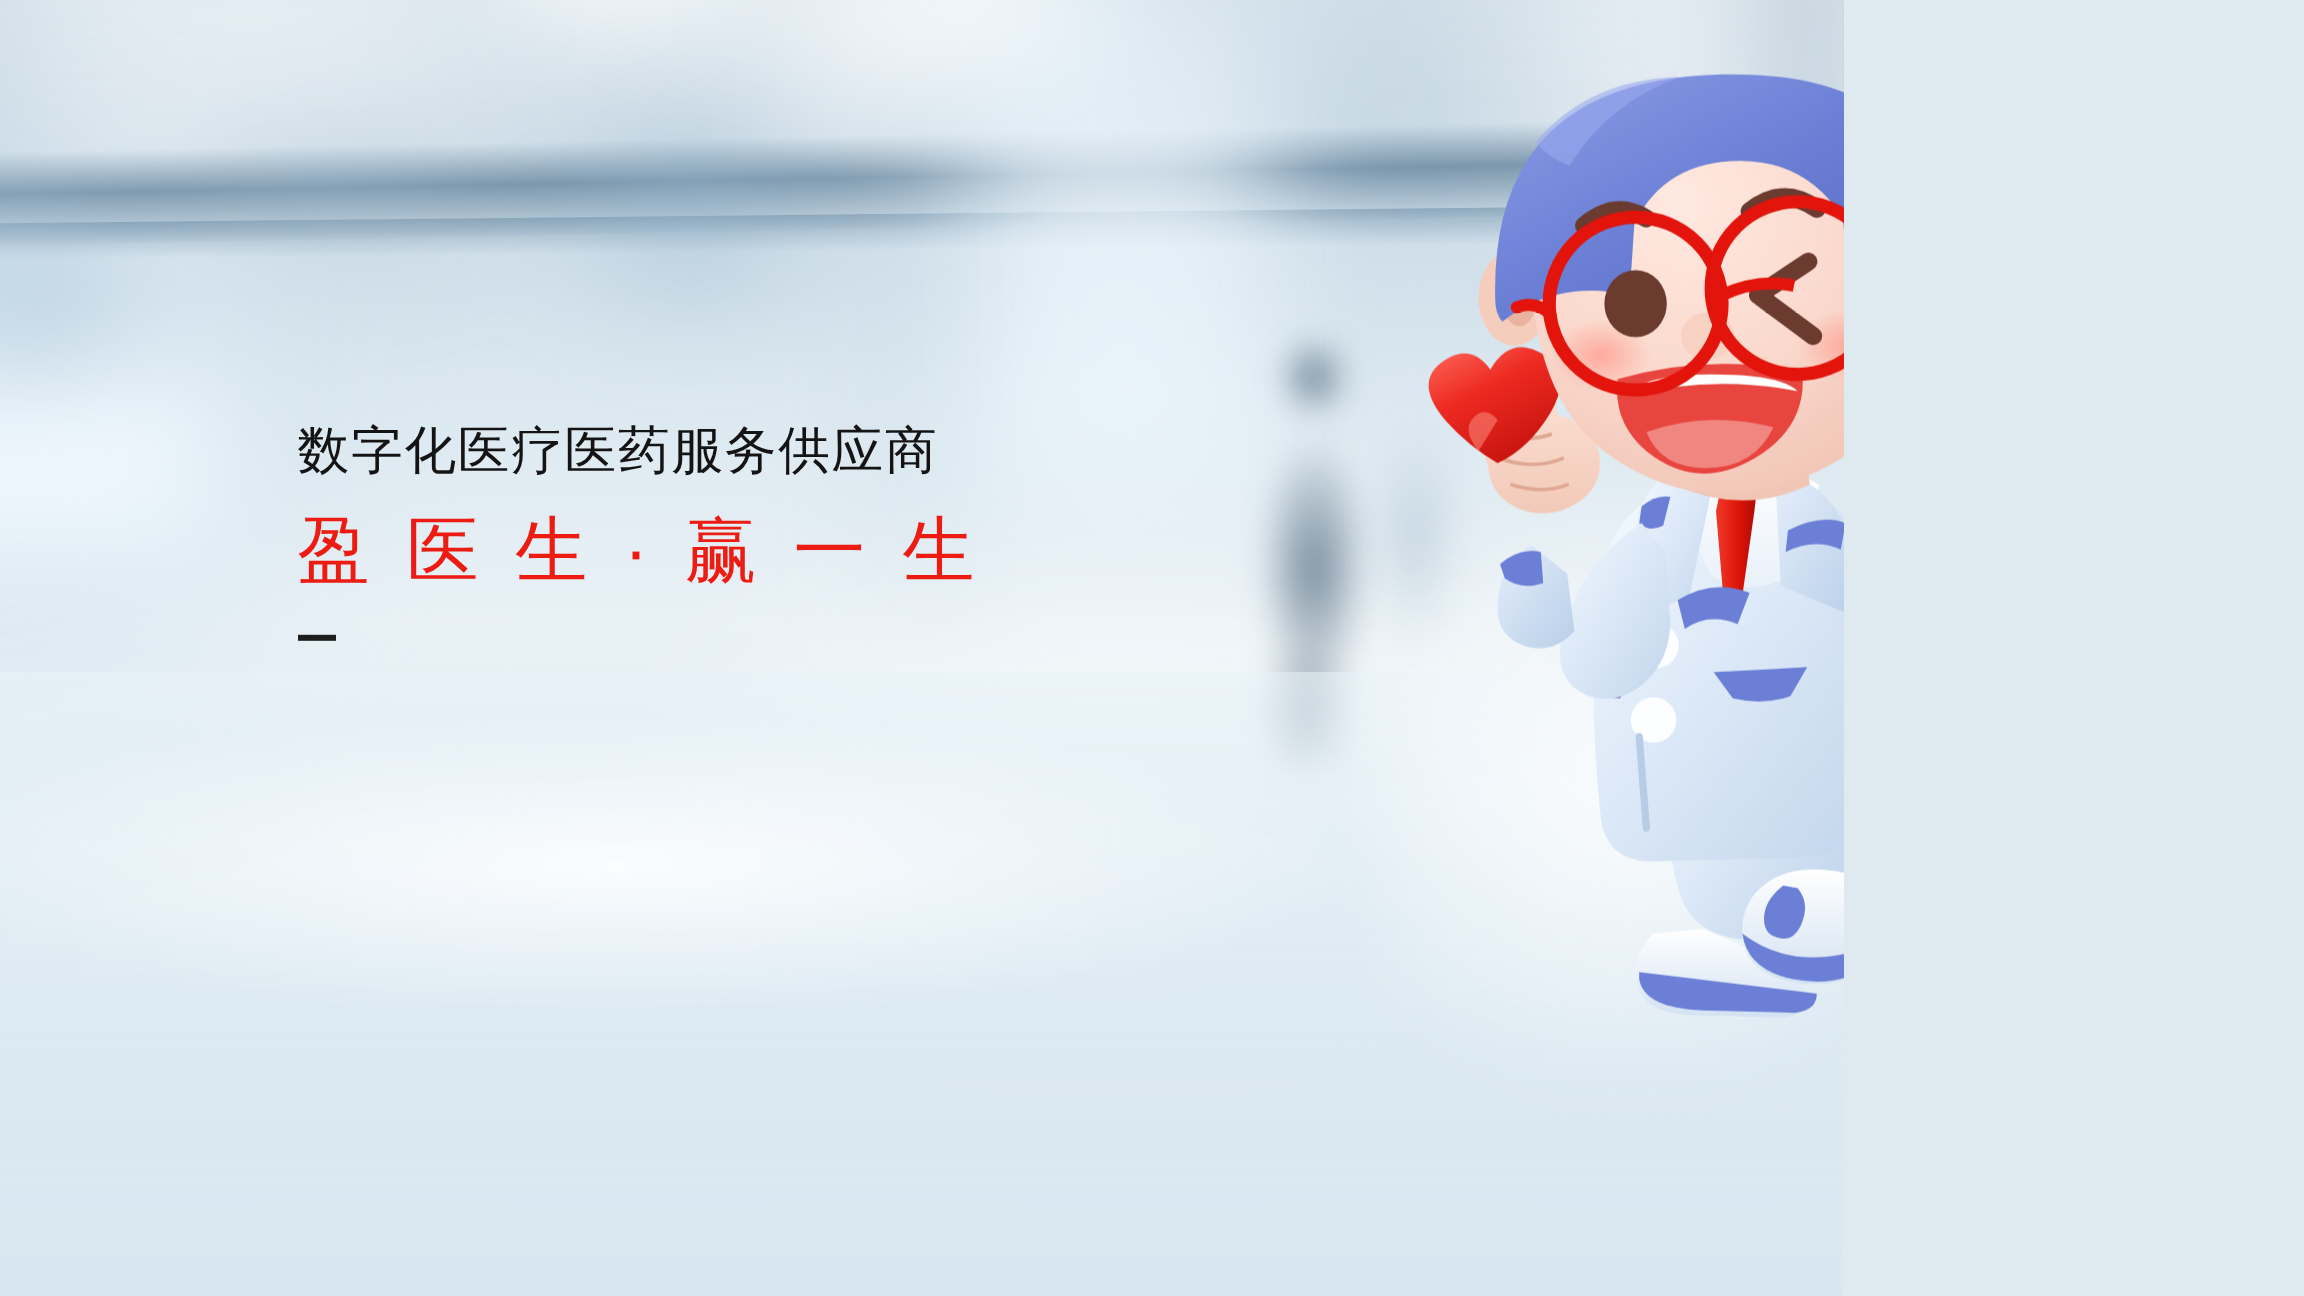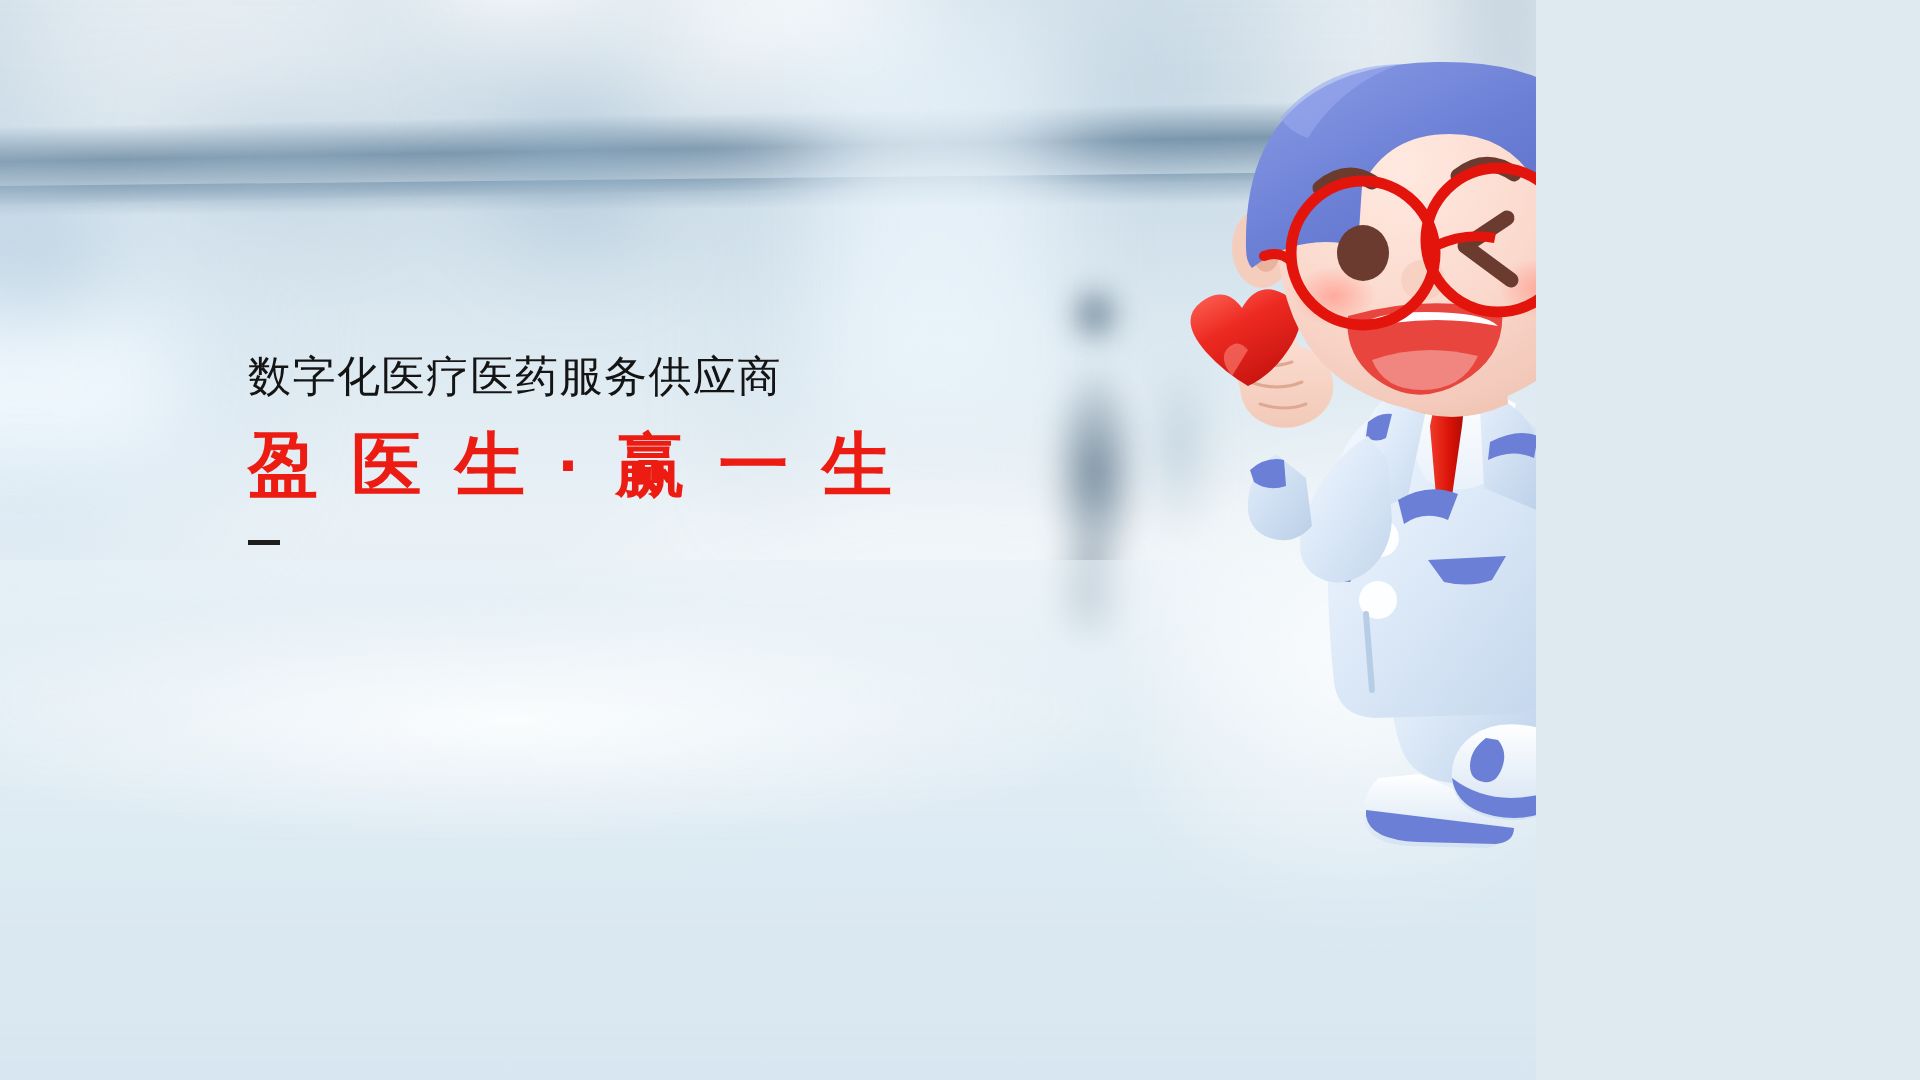--- a/index.html
+++ b/index.html
@@ -61,21 +61,21 @@
   }
 
   
   .copy{ position:absolute; left:248px; top:352px; width:780px; }
   .headline{
     font-size:43px; line-height:1.16; color:#141414; letter-spacing:1.5px;
     font-weight:400; white-space:nowrap;
   }
   .bigtitle{
     margin-top:22px;
-    font-size:70px; line-height:1.18; color:#ec1c12; font-weight:700;
+    font-size:60px; line-height:1.18; color:#ec1c12; font-weight:400;
     letter-spacing:7px; white-space:nowrap;
   }
   .rule{
     margin-top:34px; width:32px; height:5px; background:#1d1d1d;
   }
   .sub{ margin-top:40px; }
   .sub-line{
     font-style:italic; font-weight:600; font-size:25px; line-height:1.42;
     color:#1b1f24; letter-spacing:.6px; white-space:nowrap;
   }

